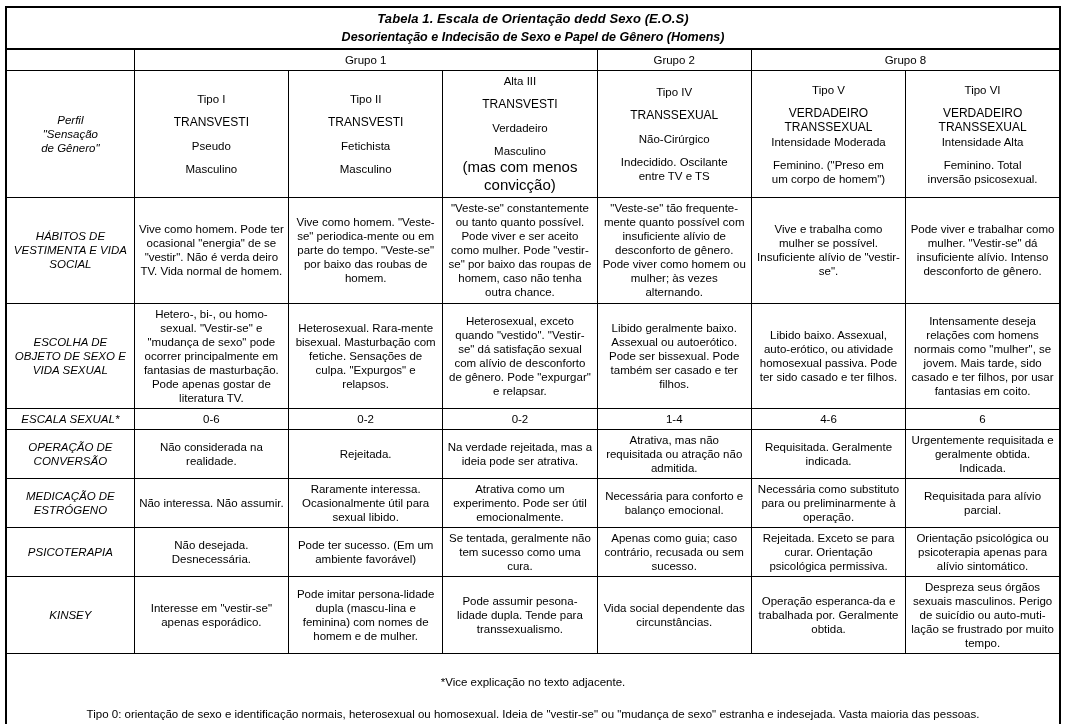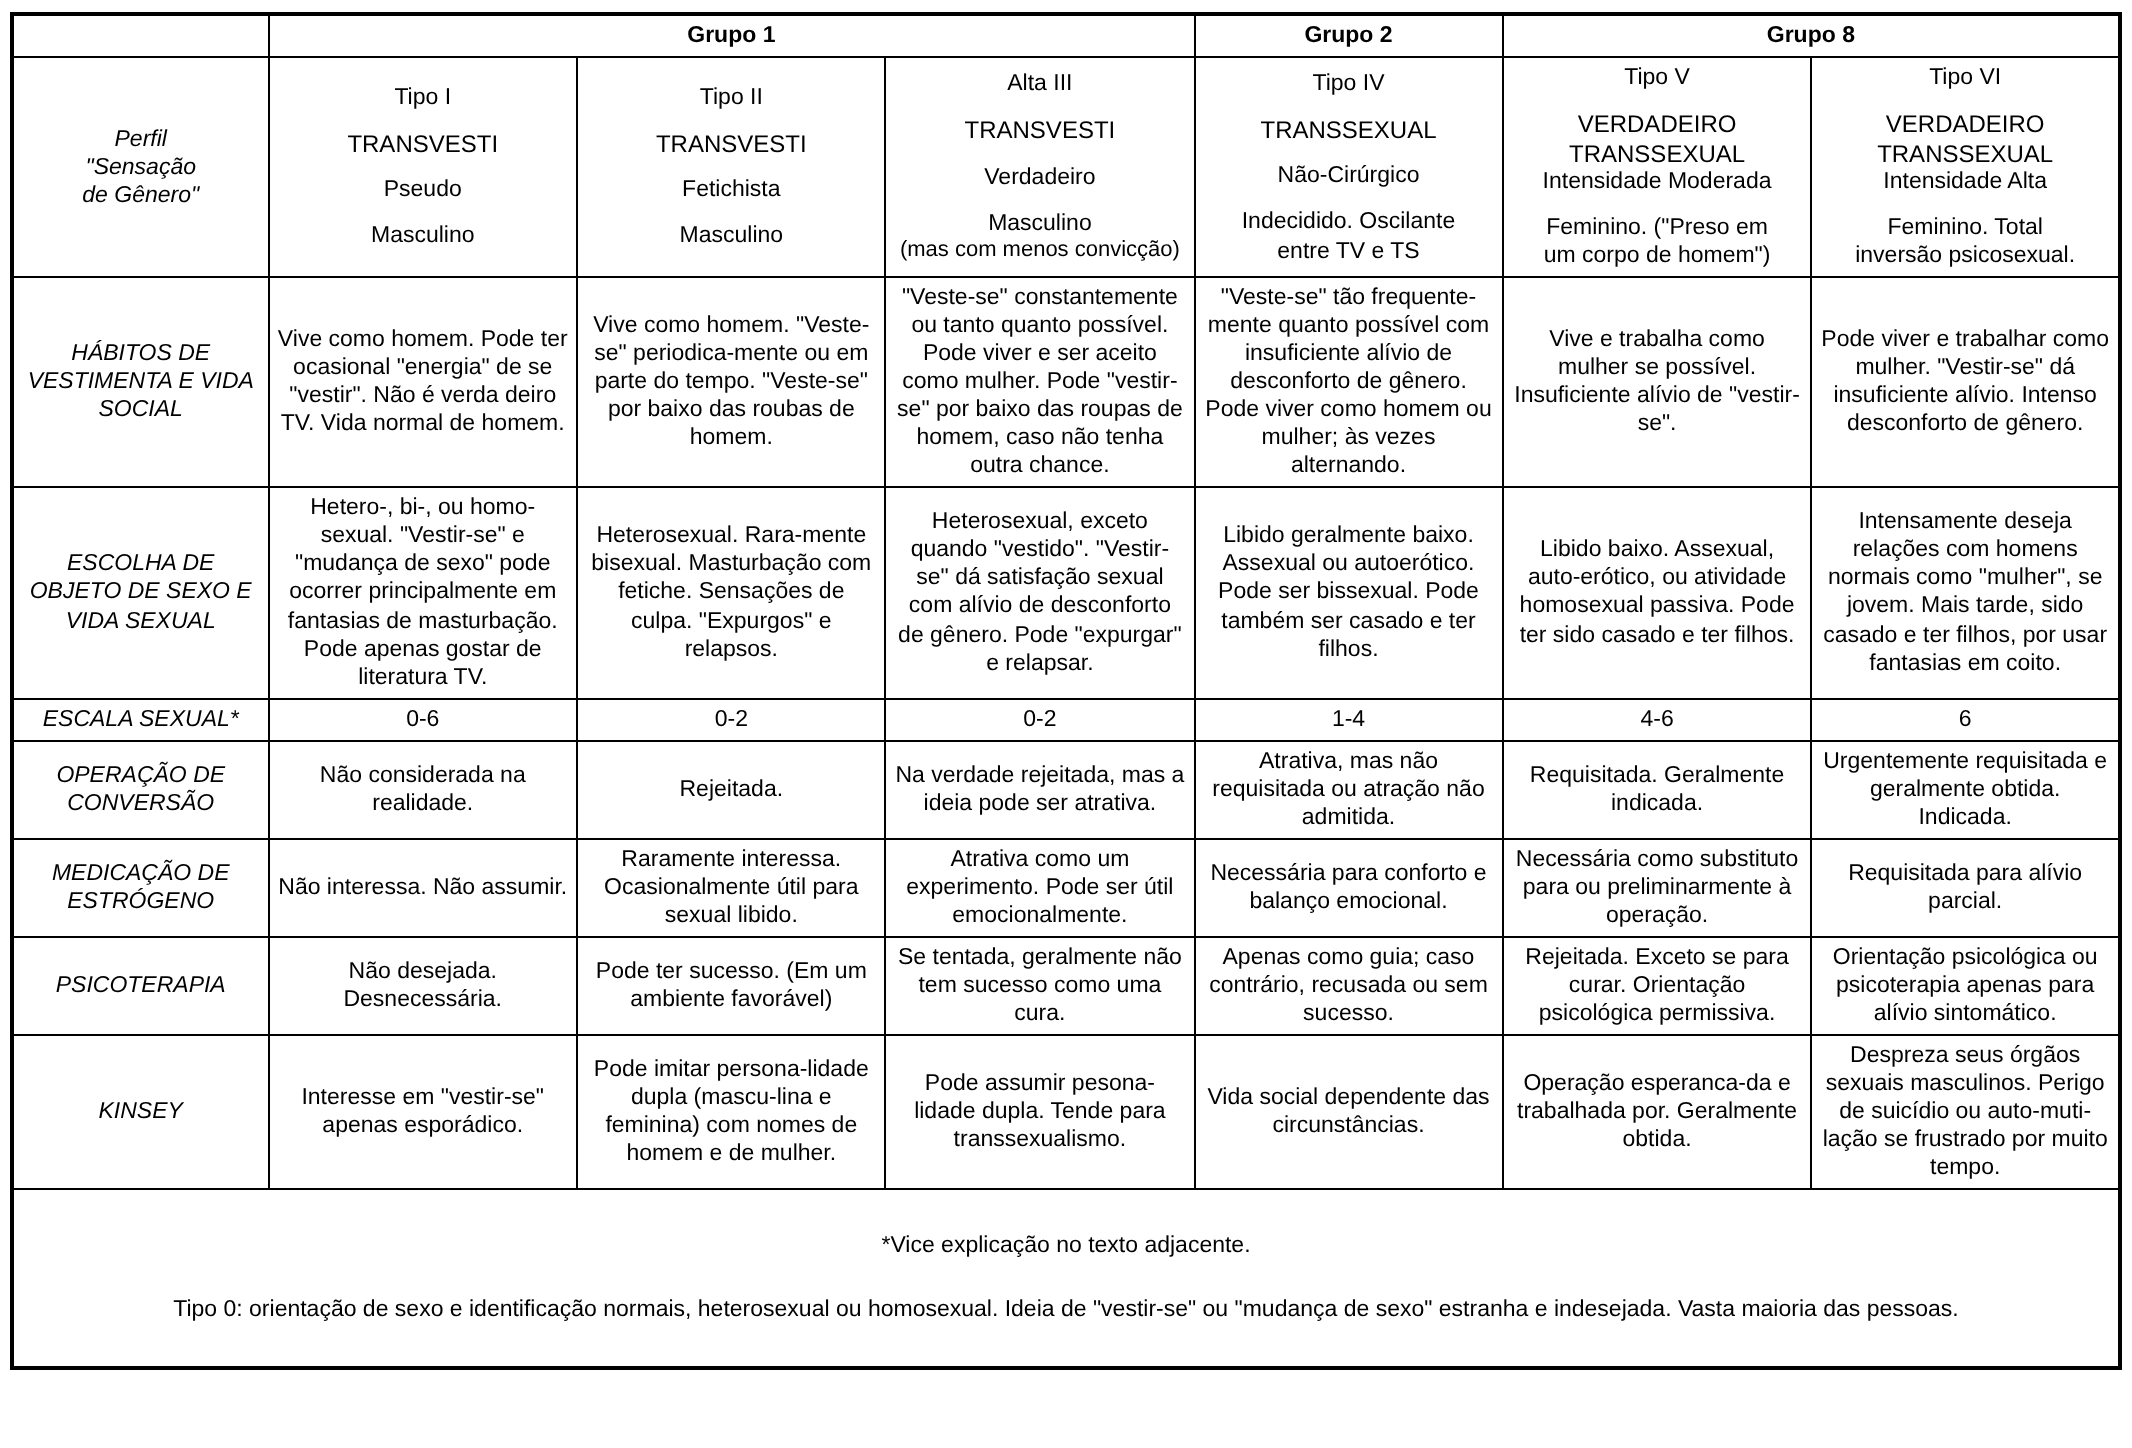--- a/index.html
+++ b/index.html
@@ -42,42 +42,42 @@
     font-size: 13px;
     letter-spacing: 0.1px;
   }
   .title-line2 {
     font-weight: bold;
     font-style: italic;
     font-size: 12.5px;
     margin-top: 3px;
   }
   .group-head {
-    font-weight: bold;
+    font-weight: normal;
     font-size: 12.5px;
     padding: 6px 4px;
   }
   .rowlabel {
     font-size: 11.5px;
     line-height: 1.3;
     font-style: italic;
   }
   .profile-cell {
     padding: 8px 5px 10px 5px;
     line-height: 1.45;
   }
   .profile-cell .ln {
     margin: 0;
   }
   .profile-cell .sp {
     height: 9px;
   }
   .type-line { font-size: 11.5px; }
   .cap-line { font-size: 12px; }
-  .small-note { font-size: 11px; }
+  .small-note { font-size: 15px; }
   .profile-label { line-height: 1.5; }
   .body-cell {
     padding: 6px 5px;
     line-height: 1.25;
     font-size: 11px;
   }
   .kinsey-cell { padding: 5px 4px; font-size: 11.5px; }
   .footer {
     border-top: 2px solid #000;
     text-align: left;
@@ -97,20 +97,26 @@
     <colgroup>
       <col class="col-label">
       <col class="col-data">
         <col class="col-data">
         <col class="col-data">
       <col class="col-data">
         <col class="col-data">
         <col class="col-data">
     </colgroup>
     <tbody>
+      <tr>
+        <td class="title-cell" colspan="7">
+          <div class="title-line1">Tabela 1. Escala de Orientação dedd Sexo (E.O.S)</div>
+          <div class="title-line2">Desorientação e Indecisão de Sexo e Papel de Gênero (Homens)</div>
+        </td>
+      </tr>
 
       <tr>
         <td></td>
         <td class="group-head" colspan="3">Grupo 1</td>
         <td class="group-head">Grupo 2</td>
         <td class="group-head" colspan="2">Grupo 8</td>
       </tr>
 
       <tr>
         <td class="rowlabel profile-label">

